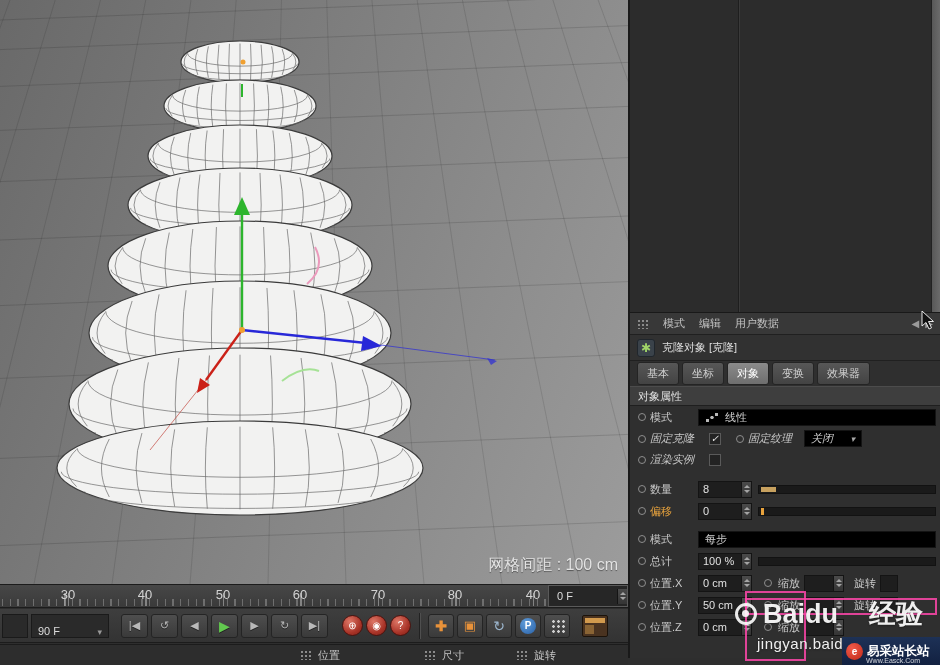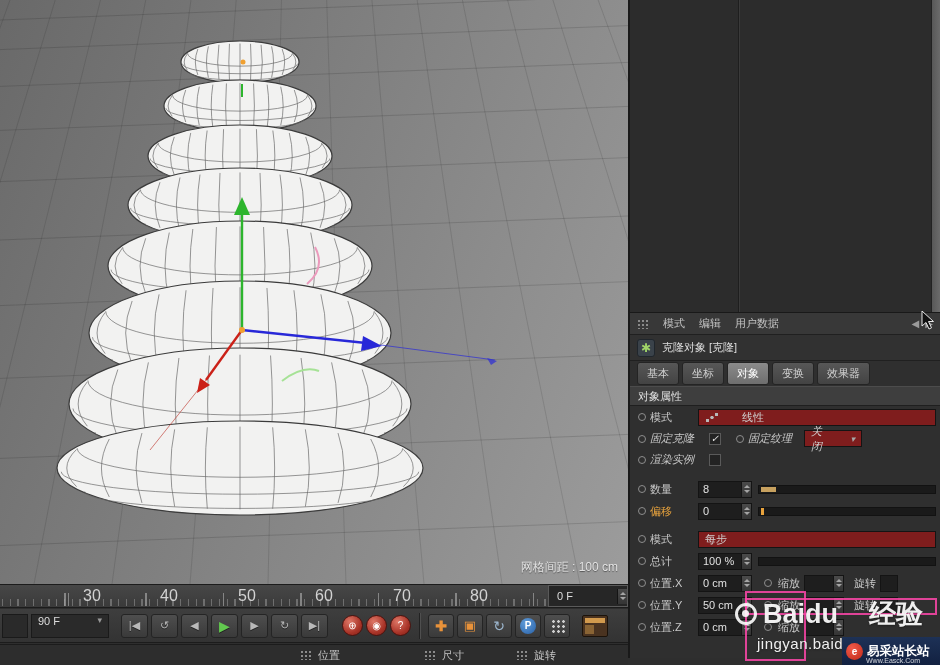--- a/index.html
+++ b/index.html
@@ -10,55 +10,55 @@
     font-family:"Liberation Sans", sans-serif; font-size:11px;
   }
   
   .viewport {
     position:absolute; left:0; top:0; width:628px; height:584px;
     background:linear-gradient(112deg,#696969,#858585 55%,#9c9c9c);
   }
   .viewport svg { position:absolute; left:0; top:0; }
   .grid-label {
     position:absolute; right:10px; bottom:8px; color:#e3e3e3;
-    text-shadow:0 1px 1px rgba(0,0,0,.45); font-size:12px;
+    text-shadow:0 1px 1px rgba(0,0,0,.45); font-size:16px;
   }
   
   .ruler {
     position:absolute; left:0; top:584px; width:628px; height:24px;
     background:linear-gradient(#474747,#3a3a3a);
     border-top:1px solid #1c1c1c; border-bottom:1px solid #1c1c1c;
   }
   .tickminor {
     position:absolute; left:0; right:82px; bottom:1px; height:7px;
     background-image:repeating-linear-gradient(90deg,rgba(150,150,150,.55) 0 1px,transparent 1px 7.75px);
     background-position-x:2px;
   }
   .tickmajor {
     position:absolute; left:0; right:82px; bottom:1px; height:13px;
     background-image:repeating-linear-gradient(90deg,rgba(170,170,170,.65) 0 1px,transparent 1px 77.5px);
     background-position-x:68px;
   }
-  .ticklabel { position:absolute; top:2px; transform:translateX(-50%); color:#d2d2d2; font-size:16px;margin-left:24px; }
+  .ticklabel { position:absolute; top:2px; transform:translateX(-50%); color:#d2d2d2; font-size:13px; }
   .curframe {
     position:absolute; right:0; top:0; bottom:0; width:80px;
     background:#262626; border:1px solid #5a5a5a; display:flex; align-items:center;
     padding-left:8px; color:#ddd;
   }
   .curframe .spin { margin-left:auto; }
   
   .transport {
     position:absolute; left:0; top:609px; width:628px; height:34px;
     background:linear-gradient(#3e3e3e,#333); border-bottom:1px solid #1c1c1c;
     display:flex; align-items:center; gap:3px; padding:0 2px;
   }
   .smallbox { width:26px; height:24px; background:#2a2a2a; border:1px solid #1a1a1a; }
   .rangebox {
     width:78px; height:24px; background:#2a2a2a; border:1px solid #1a1a1a;
-    display:flex; align-items:flex-start; padding:0 6px; color:#ddd;
+    display:flex; align-items:flex-end; padding:0 6px; color:#ddd;
   }
   .rangebox .arr { margin-left:auto; color:#999; font-size:9px; }
   .tbtn {
     width:27px; height:24px; border-radius:3px; border:1px solid #242424;
     background:linear-gradient(#4e4e4e,#3a3a3a); color:#b9b9b9;
     display:flex; align-items:center; justify-content:center; font-size:11px;
     text-shadow:0 1px 0 rgba(0,0,0,.5);
   }
   .tbtn.play { color:#62c94f; font-size:14px; }
   .rec {
@@ -138,22 +138,22 @@
   .prow.h21 { height:21px;font-style:italic; }
   .spacer8 { height:8px; } .spacer6 { height:6px; }
   .adot {
     width:8px; height:8px; min-width:8px; border:1px solid #8d8d8d; border-radius:50%;
     margin:0 4px; background:transparent;
   }
   .plab { width:48px; min-width:48px; color:#c9c9c9; }
   .plab.wide { width:56px; min-width:56px; }
   .plab.orange { color:#e8a33d; }
   .dd {
-    background:#7f1d1d; border:1px solid #141414; height:17px;
-    display:flex; align-items:center; gap:23px; padding:0 6px; color:#cfcfcf;
+    background:#000000; border:1px solid #141414; height:17px;
+    display:flex; align-items:center; gap:6px; padding:0 6px; color:#cfcfcf;
   }
   .grow { flex:1; }
   .lin-icon {
     width:14px; height:11px; min-width:14px;
     background-image:
       radial-gradient(circle at 2.5px 8.5px,#b9b9b9 1.4px,transparent 2px),
       radial-gradient(circle at 7px 5.5px,#b9b9b9 1.4px,transparent 2px),
       radial-gradient(circle at 11.5px 2.5px,#b9b9b9 1.4px,transparent 2px);
   }
   .numfield {

